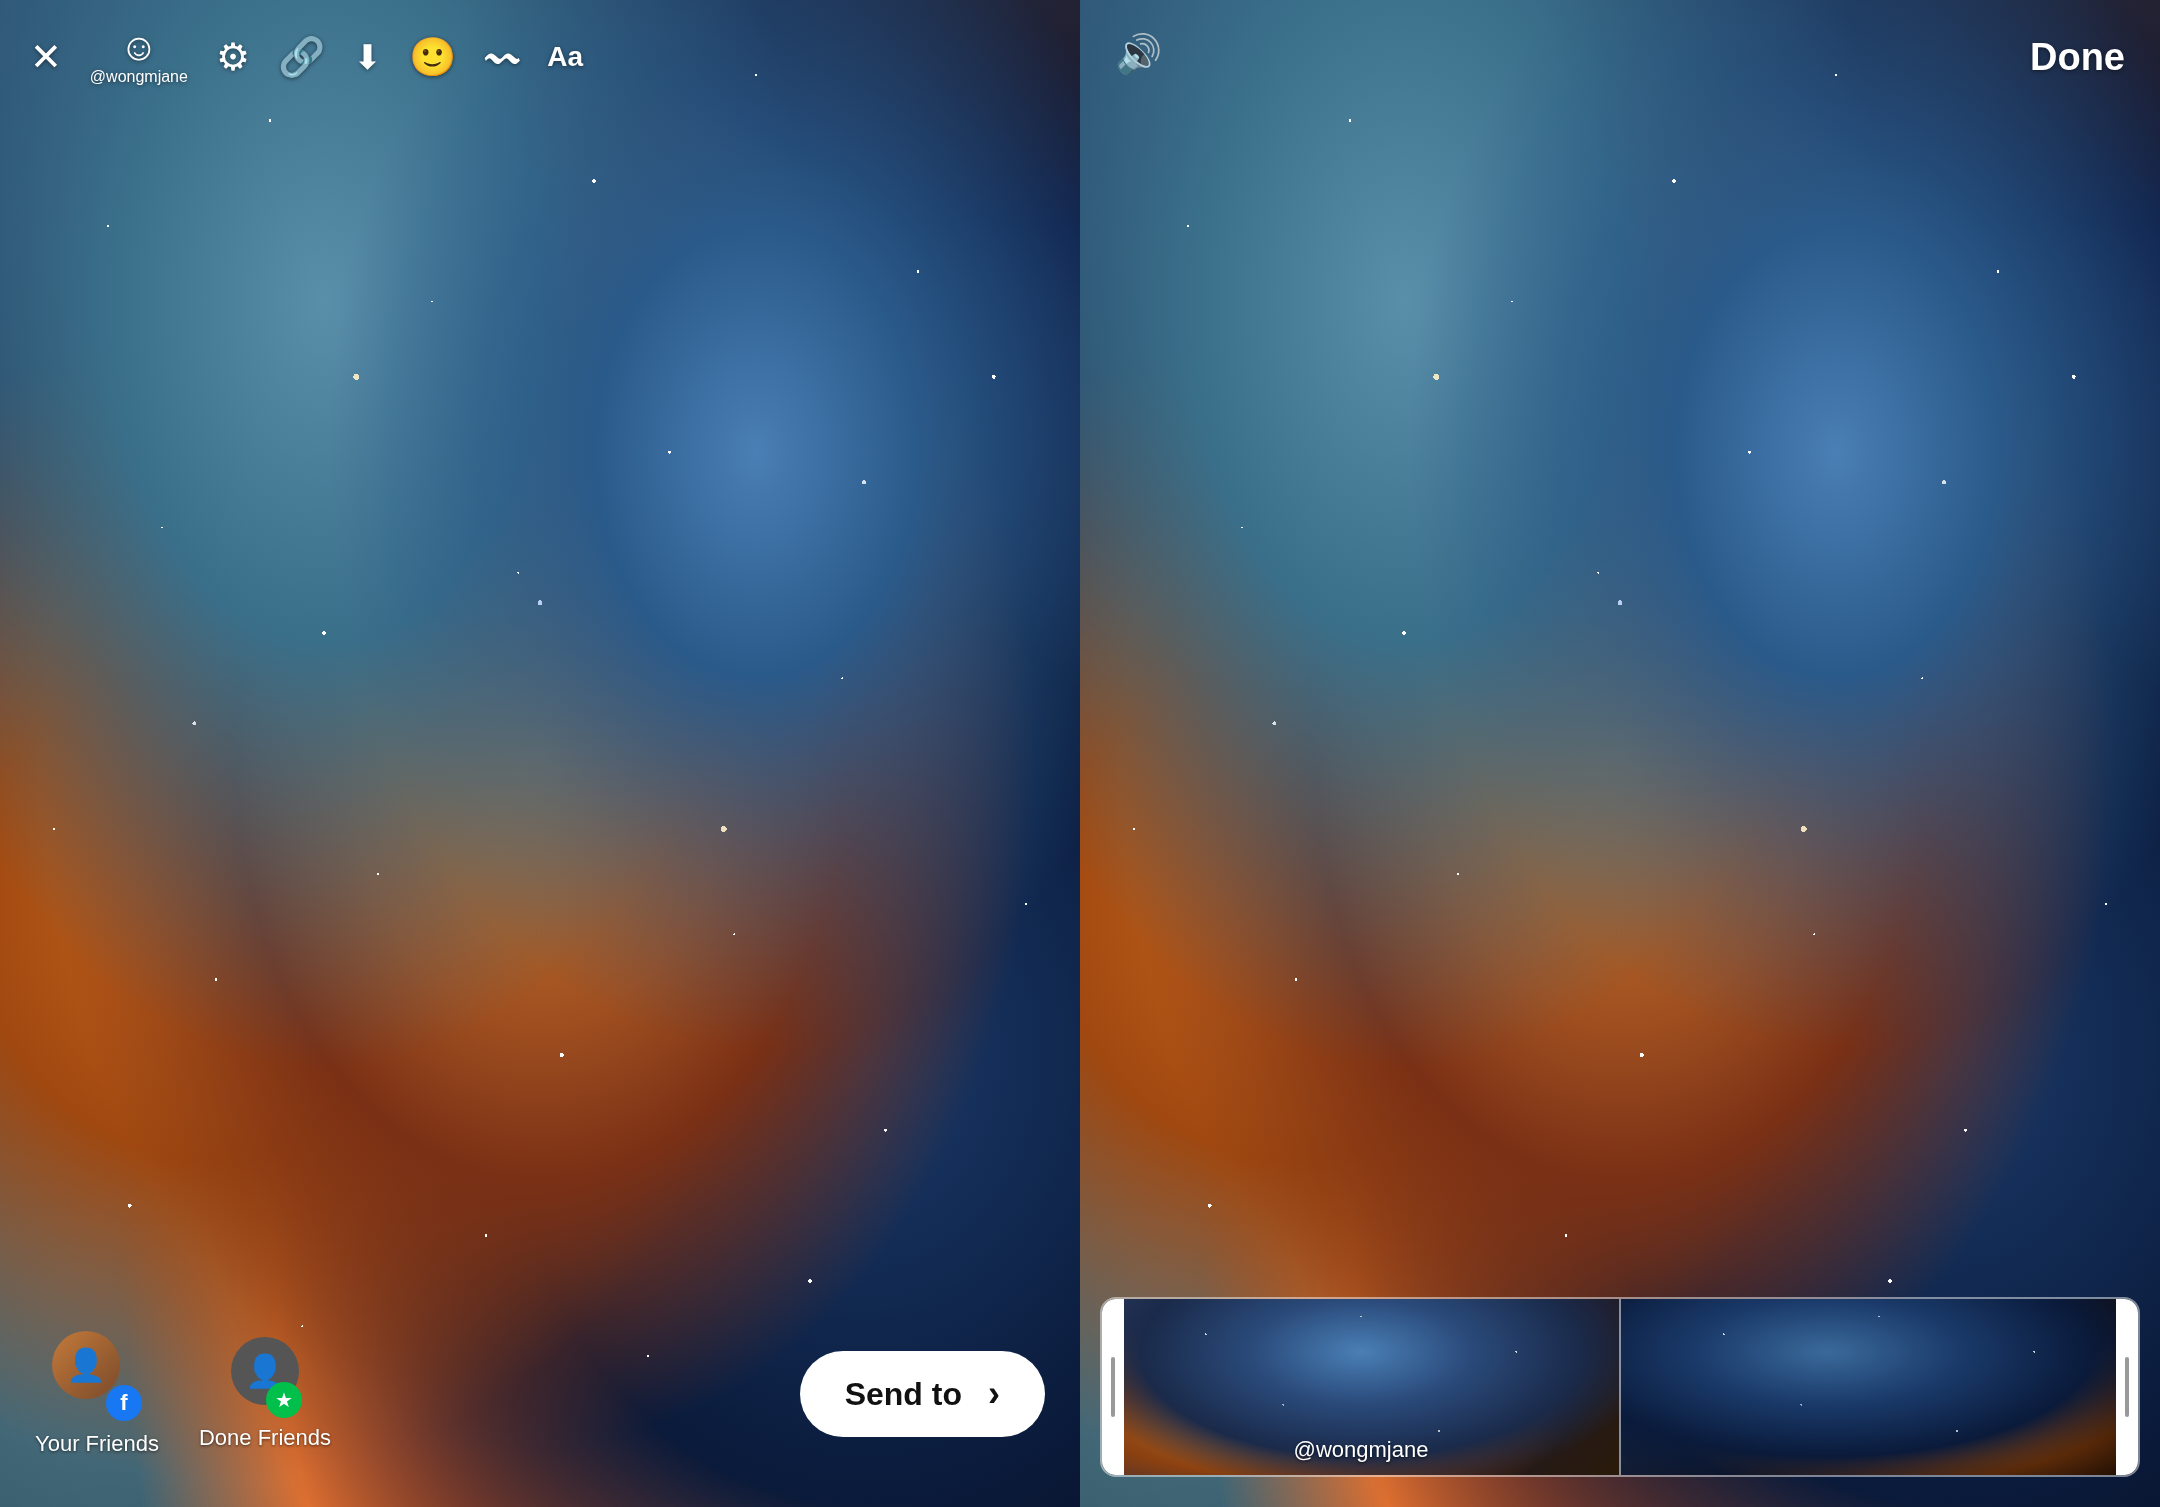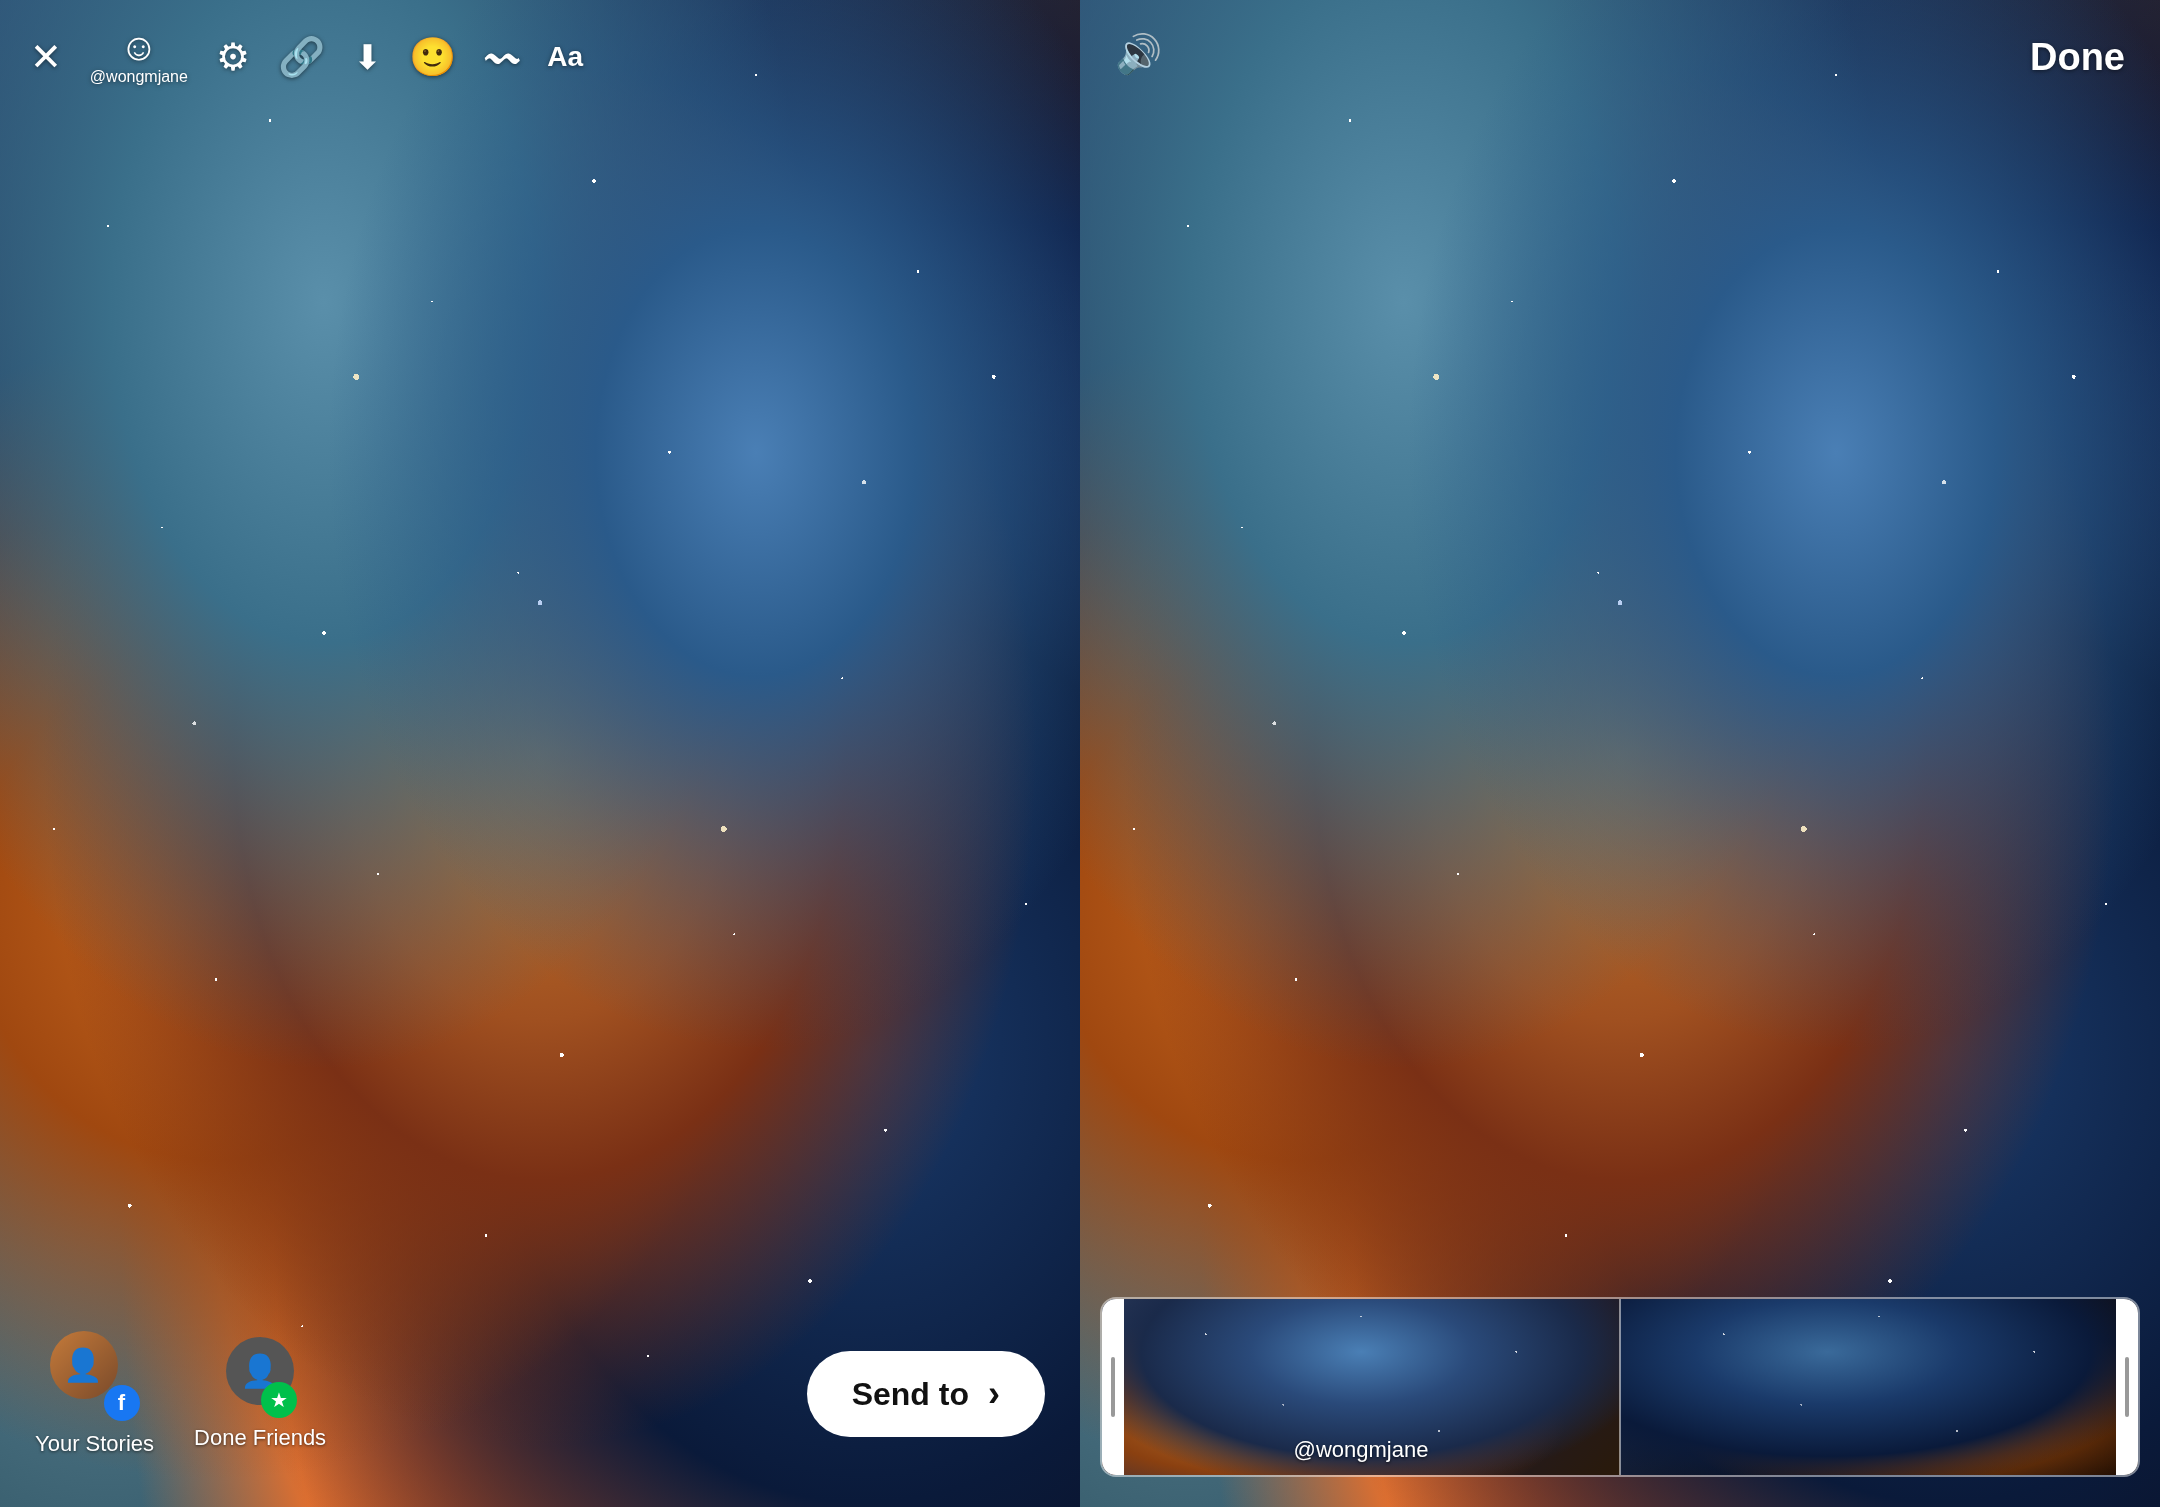--- a/index.html
+++ b/index.html
@@ -211,21 +211,21 @@
       margin-left: auto;
       background: white;
       border: none;
       border-radius: 50px;
       padding: 22px 45px;
       font-size: 32px;
       font-weight: 600;
       cursor: pointer;
       display: flex;
       align-items: center;
-      gap: 19px;
+      gap: 26px;
       color: #111;
     }
 
     
     .right-top-bar {
       position: absolute;
       top: 0;
       left: 0;
       right: 0;
       display: flex;
@@ -383,21 +383,21 @@
 
   <div class="bottom-bar">
 
     <div class="story-option">
       <div class="story-avatar-container">
         <div class="avatar-circle">
           <span style="font-size:32px;">👤</span>
         </div>
         <div class="fb-badge">f</div>
       </div>
-      <span class="story-label">Your Stories</span>
+      <span class="story-label">Your Friends</span>
     </div>
 
     <div class="story-option">
       <div style="position:relative;margin-bottom:10px;">
         <div class="close-friends-avatar">
           <span style="font-size:32px;color:#aaa;">👤</span>
         </div>
         <div class="close-friends-badge">★</div>
       </div>
       <span class="story-label">Done Friends</span>

